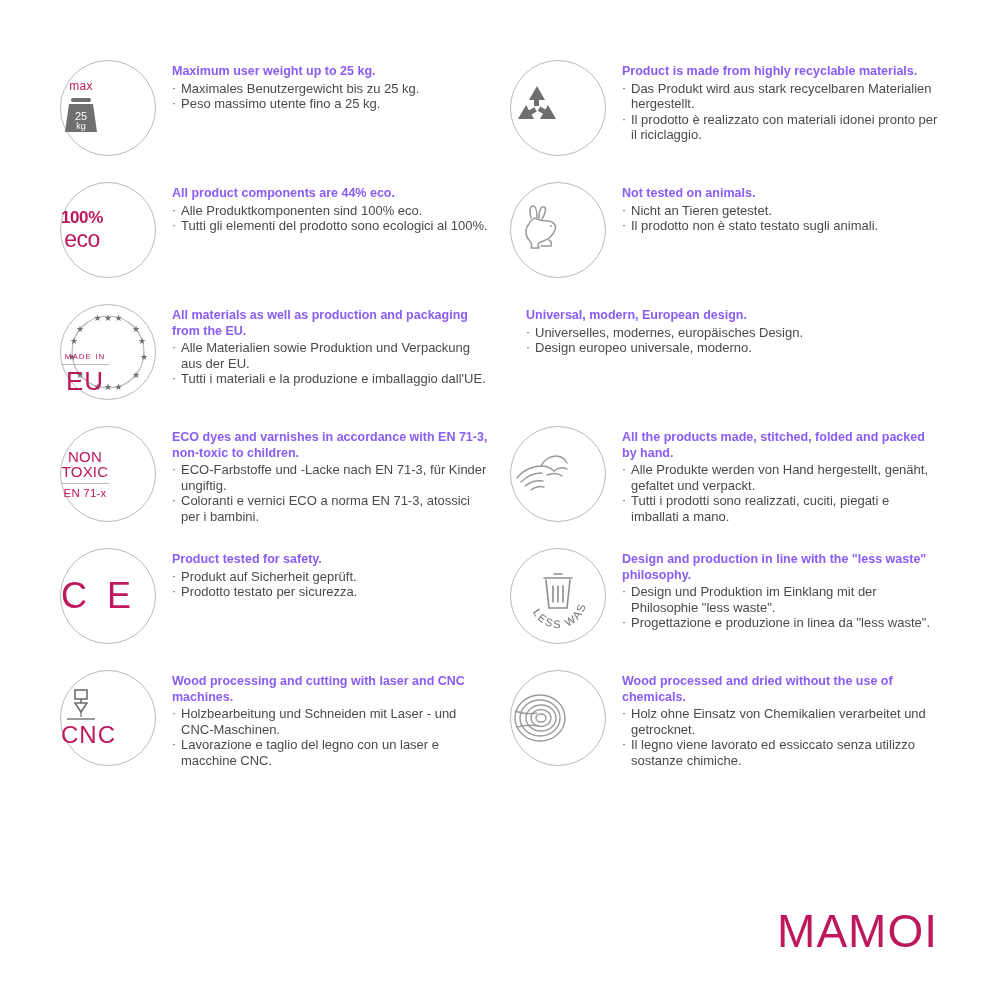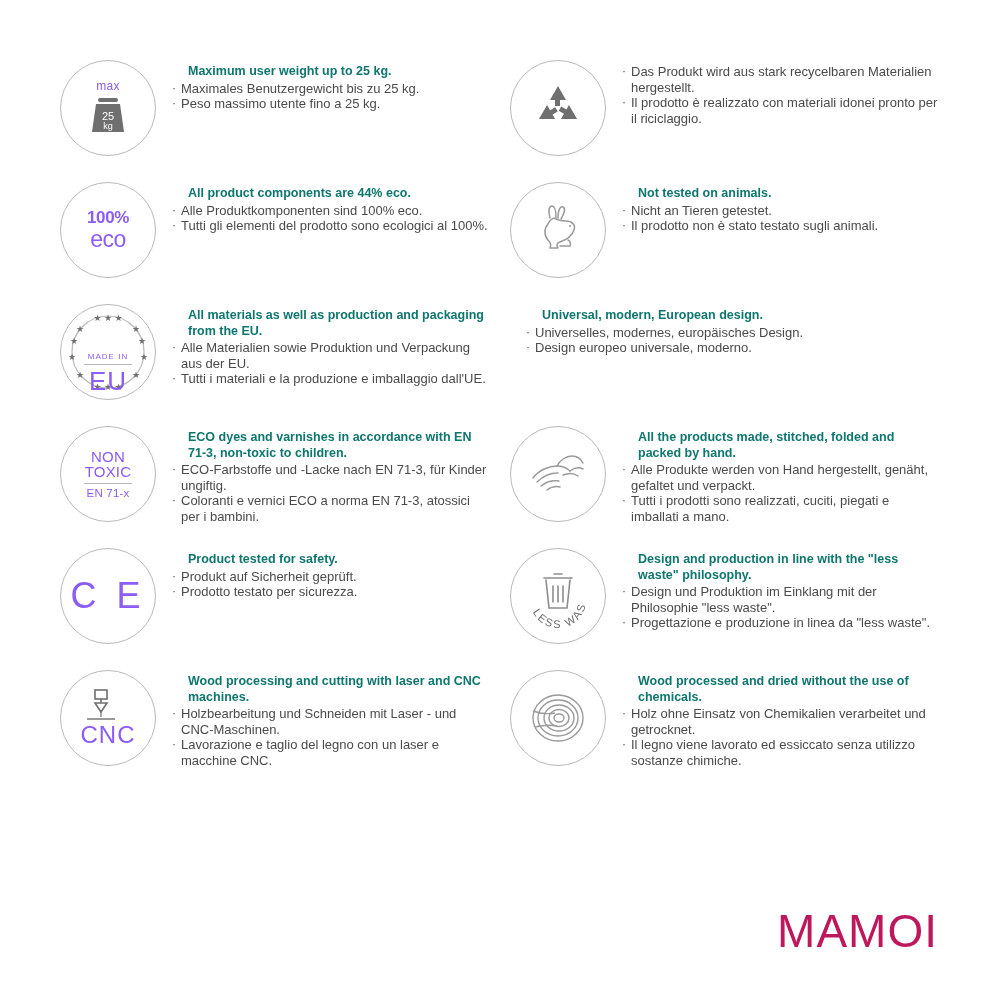--- a/index.html
+++ b/index.html
@@ -40,36 +40,36 @@
   }
   .badge {
     width: 96px;
     height: 96px;
     min-width: 96px;
     border: 1.6px solid #b9b9b9;
     border-radius: 50%;
     position: relative;
     display: flex;
     align-items: center;
-    justify-content: center;
-    color: #8b5cf6;
+    justify-content: flex-start;
+    color: #be185d;
     box-sizing: border-box;
   }
   .badge svg { display: block; }
   .texts {
     padding-left: 16px;
     padding-top: 4px;
     flex: 1;
   }
   .t-en {
     font-weight: bold;
     font-size: 12.5px;
     line-height: 15.5px;
-    color: #0f766e;
-    margin: 0 0 1px 16px;
+    color: #8b5cf6;
+    margin: 0 0 1px 0;
   }
   .t-row {
     display: flex;
     align-items: flex-start;
   }
   .dot {
     width: 9px;
     min-width: 9px;
     font-size: 12px;
     line-height: 15.5px;
@@ -274,20 +274,21 @@
         <div class="badge">
           <svg width="52" height="52" viewBox="0 0 52 52" aria-hidden="true">
             <g fill="#6f6f6f">
               <path d="M26 4 l8 14 h-6 v6 h-5 v-6 h-5 z" transform="rotate(0 26 26)"></path>
               <path d="M26 4 l8 14 h-6 v6 h-5 v-6 h-5 z" transform="rotate(120 26 26)"></path>
               <path d="M26 4 l8 14 h-6 v6 h-5 v-6 h-5 z" transform="rotate(240 26 26)"></path>
             </g>
           </svg>
         </div>
         <div class="texts">
+          <p class="t-en">Product is made from highly recyclable materials.</p>
           <div class="t-row">
               <span class="dot">·</span>
               <p class="t-sub">Das Produkt wird aus stark recycelbaren Materialien hergestellt.</p>
             </div>
           <div class="t-row">
               <span class="dot">·</span>
               <p class="t-sub">Il prodotto è realizzato con materiali idonei pronto per il riciclaggio.</p>
             </div>
         </div>
       </div>

